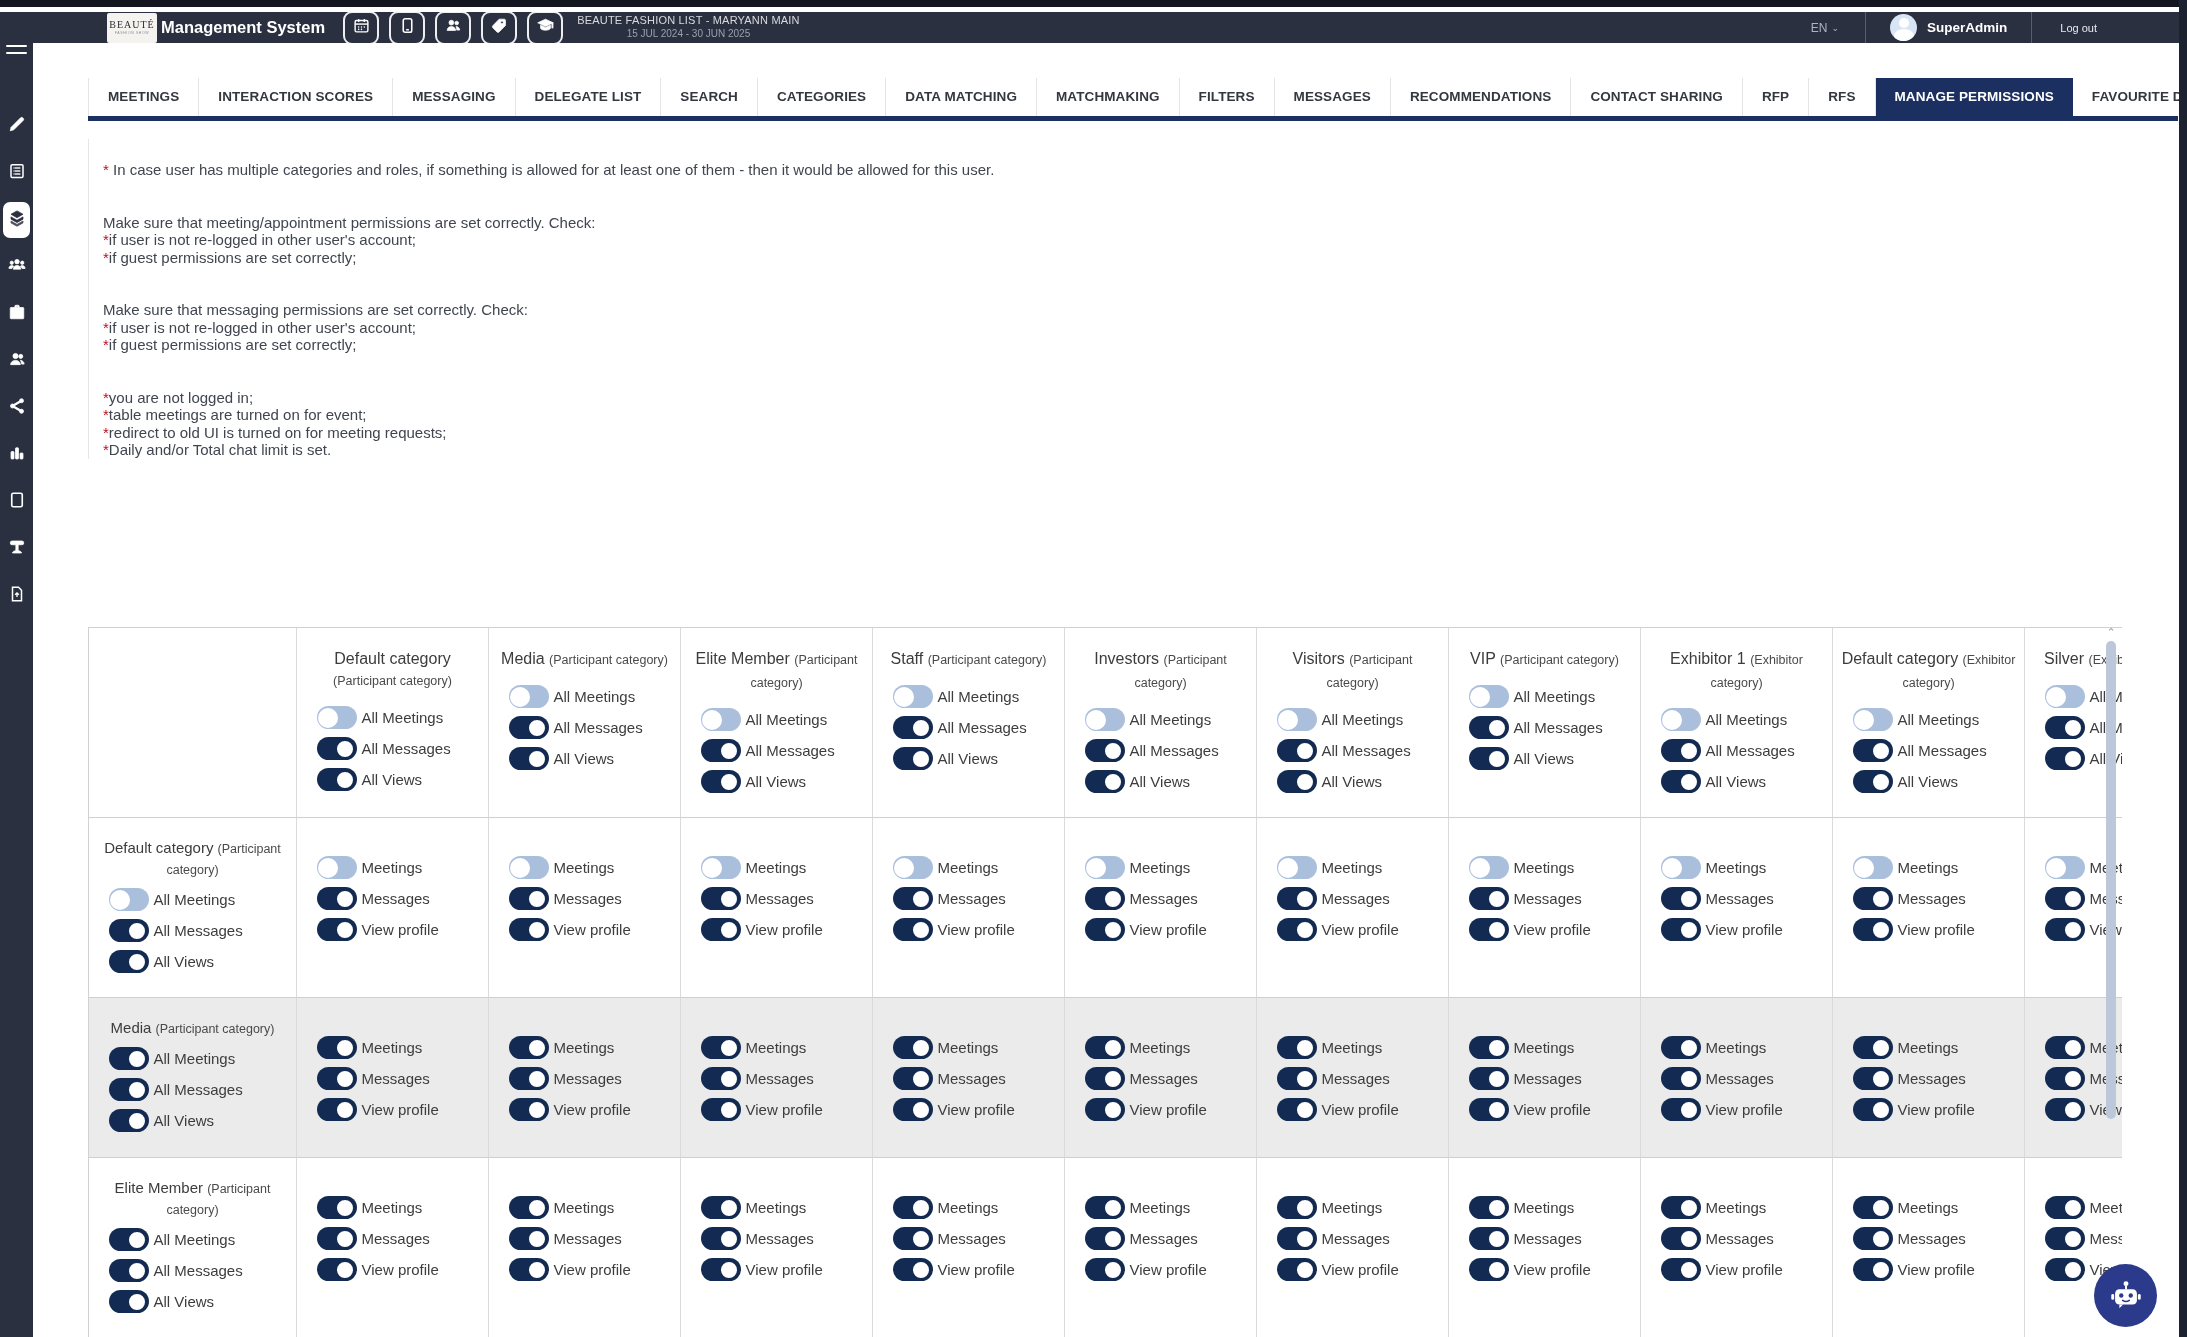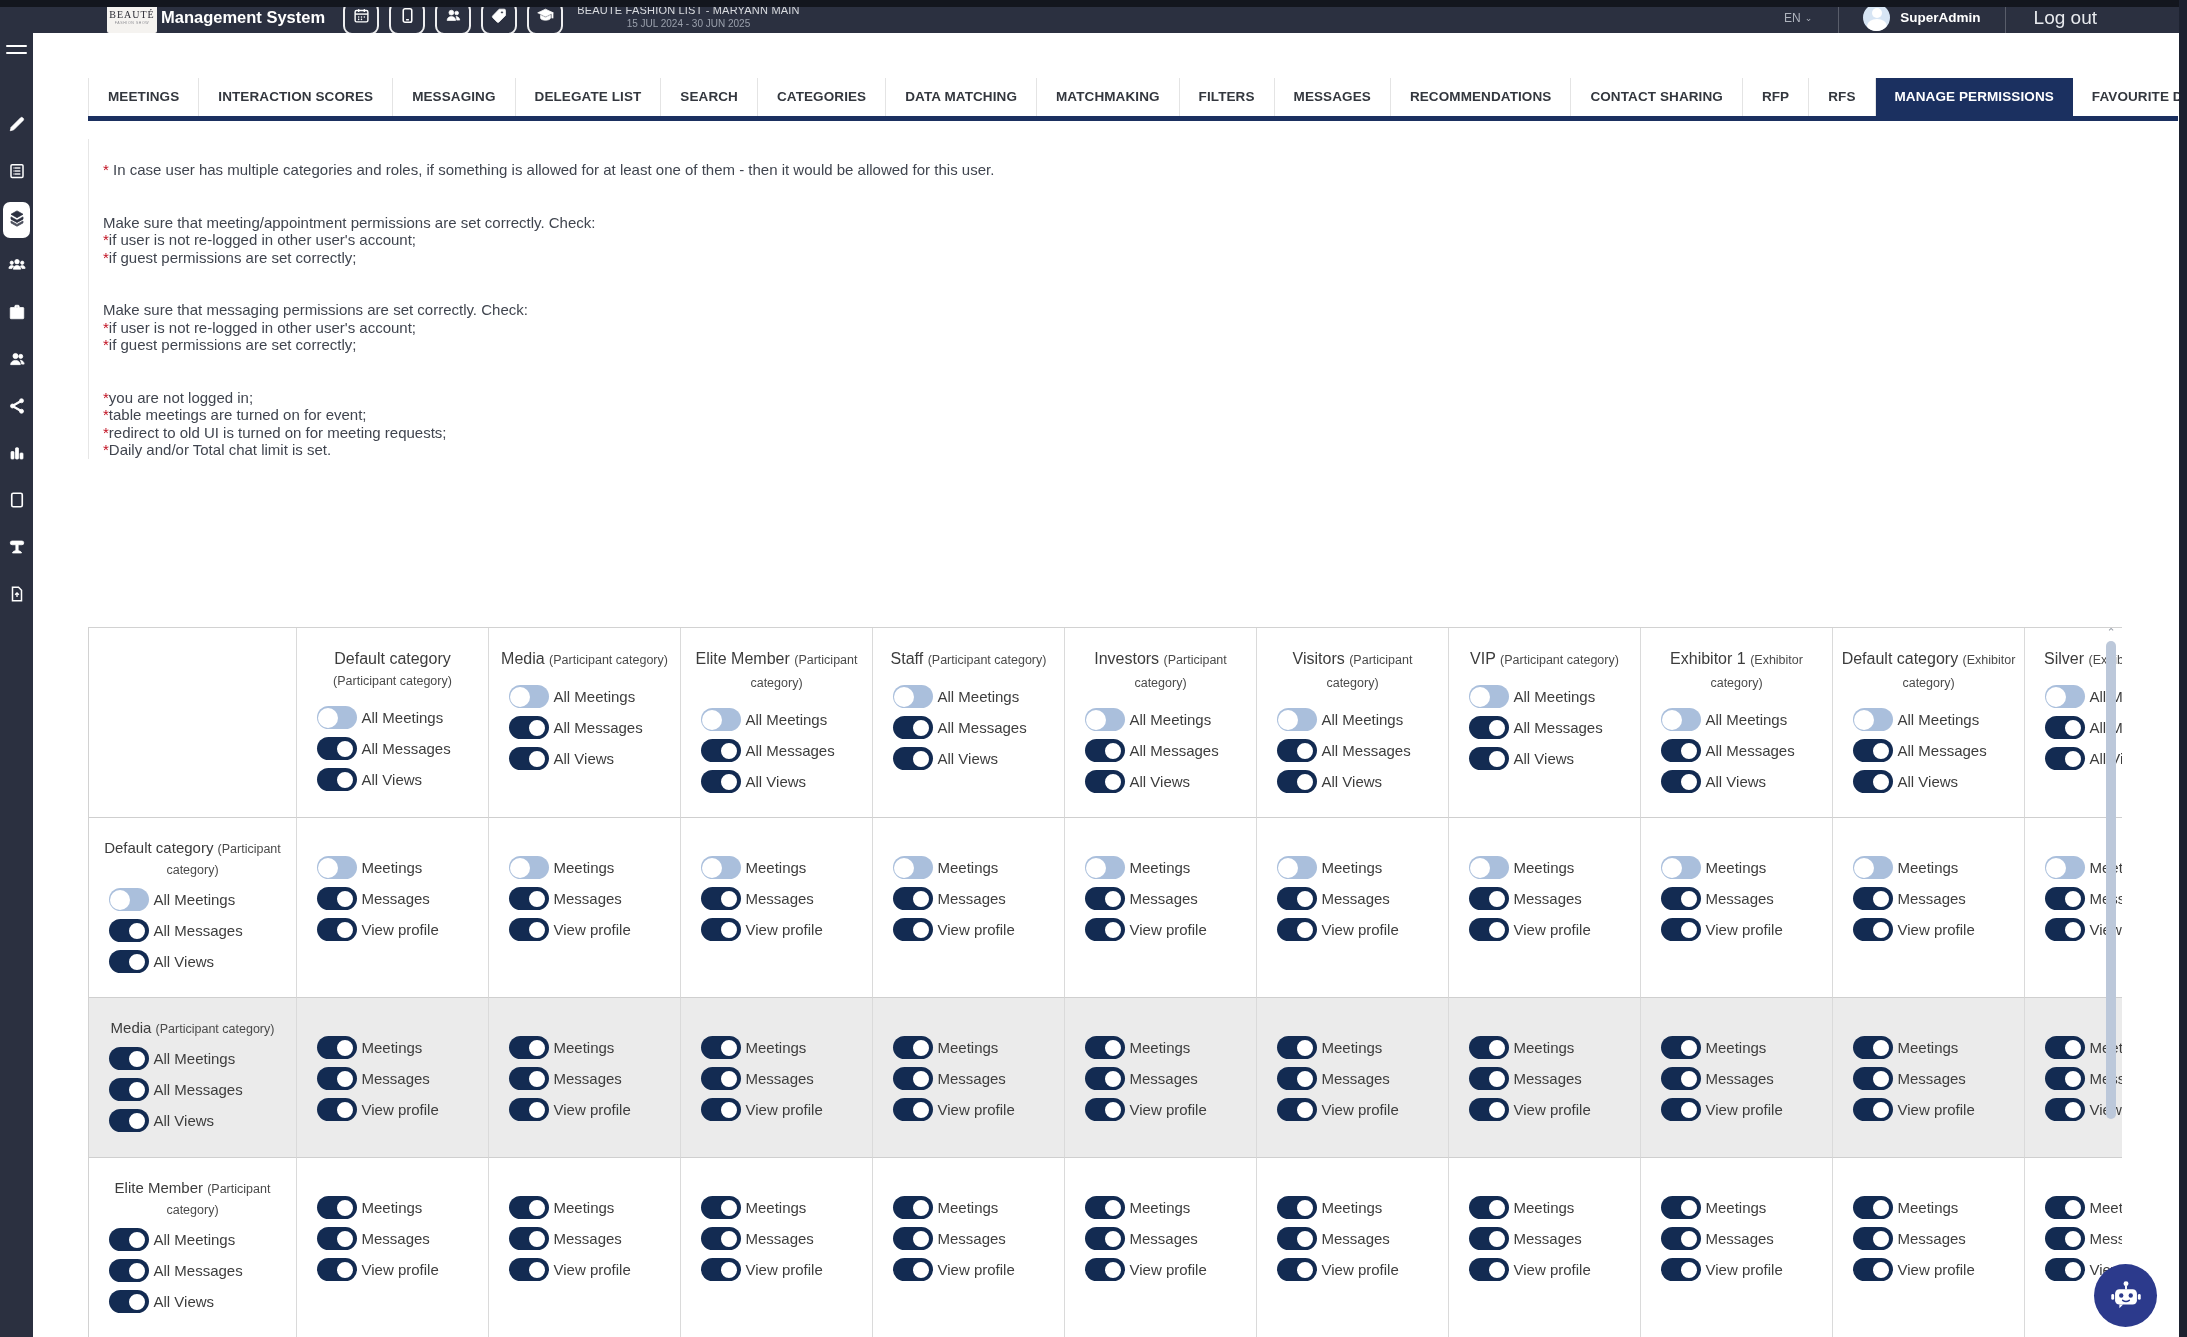--- a/index.html
+++ b/index.html
@@ -2,21 +2,21 @@
 <html><head>
 <meta charset="utf-8">
 <style>
   * { margin:0; padding:0; box-sizing:border-box; }
   html,body { width:2187px; height:1337px; overflow:hidden; background:#fff;
               font-family:"Liberation Sans","DejaVu Sans",sans-serif; }
   body { position:relative; }
 
   
   .top-strip { position:absolute; left:0; top:0; width:2187px; height:7px; background:#13161e; z-index:30; }
-  .topbar { position:absolute; left:0; top:2px; width:2187px; height:31px; background:#2b3040; z-index:20;
+  .topbar { position:absolute; left:0; top:12px; width:2187px; height:31px; background:#2b3040; z-index:20;
             display:flex; align-items:center; color:#fff; }
   .logo-box { margin-left:107px; width:50px; height:30px; background:#f5f3f0; border-radius:2px;
               display:flex; flex-direction:column; align-items:center; justify-content:center; line-height:1; }
   .logo-line1 { font-family:"Liberation Serif","DejaVu Serif",serif; font-size:10px; letter-spacing:1px; color:#2c2c34; }
   .logo-line2 { font-size:3.5px; letter-spacing:.6px; color:#8b8b90; margin-top:2px; }
   .app-title { font-size:16.5px; font-weight:700; margin-left:4px; white-space:nowrap; }
   .tool-btns { display:flex; gap:10px; margin-left:18px; }
   .tool-btn { width:36px; height:34px; border:2px solid rgba(255,255,255,.92); border-radius:9px;
               display:flex; align-items:center; justify-content:center; cursor:pointer; background:transparent; }
   .tool-btn svg { width:17px; height:17px; fill:#fff; stroke:#fff; }
@@ -25,21 +25,21 @@
   .event-dates { font-size:10px; color:#9aa0ac; }
   .topbar-right { margin-left:auto; margin-right:62px; display:flex; align-items:center; height:100%; }
   .lang { font-size:12px; color:#aeb3bd; padding:0 26px; cursor:pointer; display:flex; align-items:center; gap:4px; }
   .lang .chev { font-size:9px; }
   .tb-divider { width:1px; height:100%; background:rgba(255,255,255,.22); }
   .user-wrap { display:flex; align-items:center; gap:10px; padding:0 24px; }
   .avatar { width:27px; height:27px; border-radius:50%; background:#d7e5f4; position:relative; overflow:hidden; }
   .avatar::before { content:""; position:absolute; left:8.5px; top:4px; width:10px; height:10px; border-radius:50%; background:#fff; }
   .avatar::after  { content:""; position:absolute; left:3.5px; top:15px; width:20px; height:14px; border-radius:50%; background:#fff; }
   .user-name { font-size:13.5px; font-weight:700; color:#fff; }
-  .logout { font-size:19px; color:#e8eaee; padding:0 28px; cursor:pointer; }
+  .logout { font-size:11px; color:#e8eaee; padding:0 28px; cursor:pointer; }
 
   
   .sidebar { position:absolute; left:0; top:31px; width:33px; height:1306px; background:#2b3040; z-index:10;
              display:flex; flex-direction:column; align-items:center; }
   .burger { margin-top:9px; cursor:pointer; }
   .burger i { display:block; width:21px; height:2.5px; background:#fff; border-radius:2px; margin:4.5px 0; }
   .side-items { margin-top:44px; display:flex; flex-direction:column; align-items:center; }
   .side-item { width:33px; height:47px; display:flex; align-items:center; justify-content:center; cursor:pointer; color:#fff; }
   .side-item svg { width:18px; height:18px; fill:currentColor; }
   .side-item.active { height:47px; }

